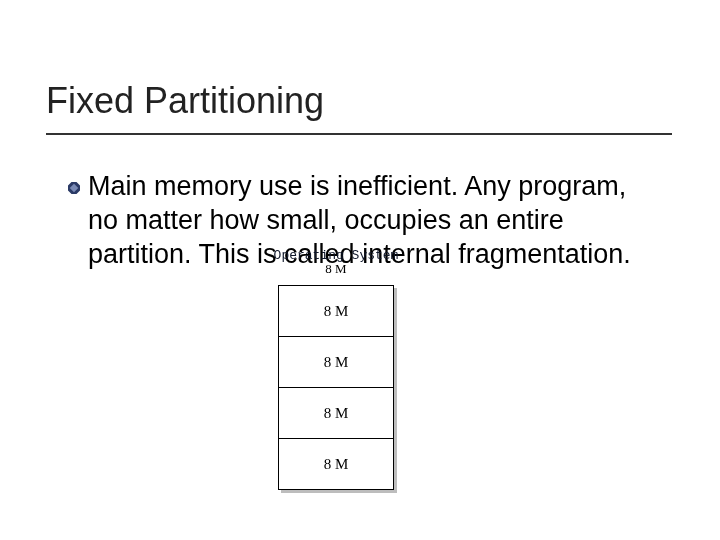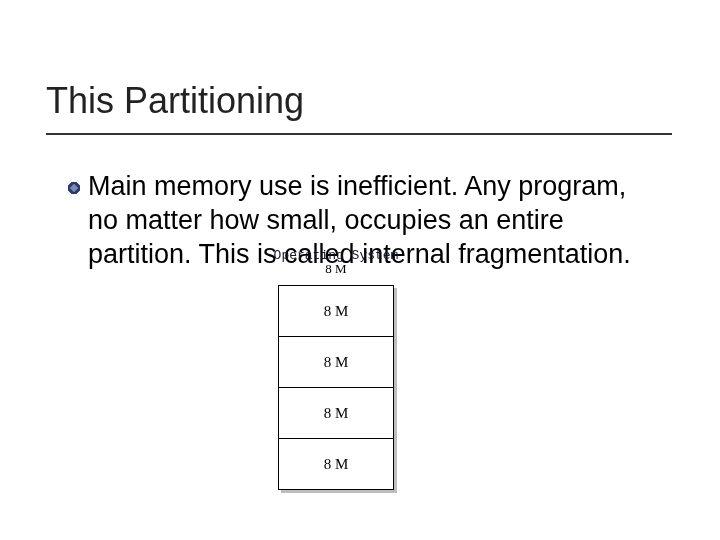--- a/index.html
+++ b/index.html
@@ -109,21 +109,21 @@
     font-family: "Times New Roman", serif;
     font-size: 15px;
     color: #000;
   }
 </style>
 </head>
 <body>
 
 <div class="dotted-area"></div>
 
-<div class="title">This Partitioning</div>
+<div class="title">Fixed Partitioning</div>
 <div class="hr"></div>
 
 <div class="bullet-block">
   <span class="bullet-icon">
     <svg width="12" height="12" viewBox="0 0 12 12">
       <rect x="0" y="0" width="12" height="12" fill="#2b3a66" transform="rotate(45 6 6)"></rect>
       <rect x="3" y="3" width="6" height="6" fill="#7a8ab5" transform="rotate(45 6 6)"></rect>
     </svg>
   </span>
   <div class="bullet-text">Main memory use is inefficient.  Any program, no matter how small, occupies an entire partition.  This is called internal fragmentation.</div>

